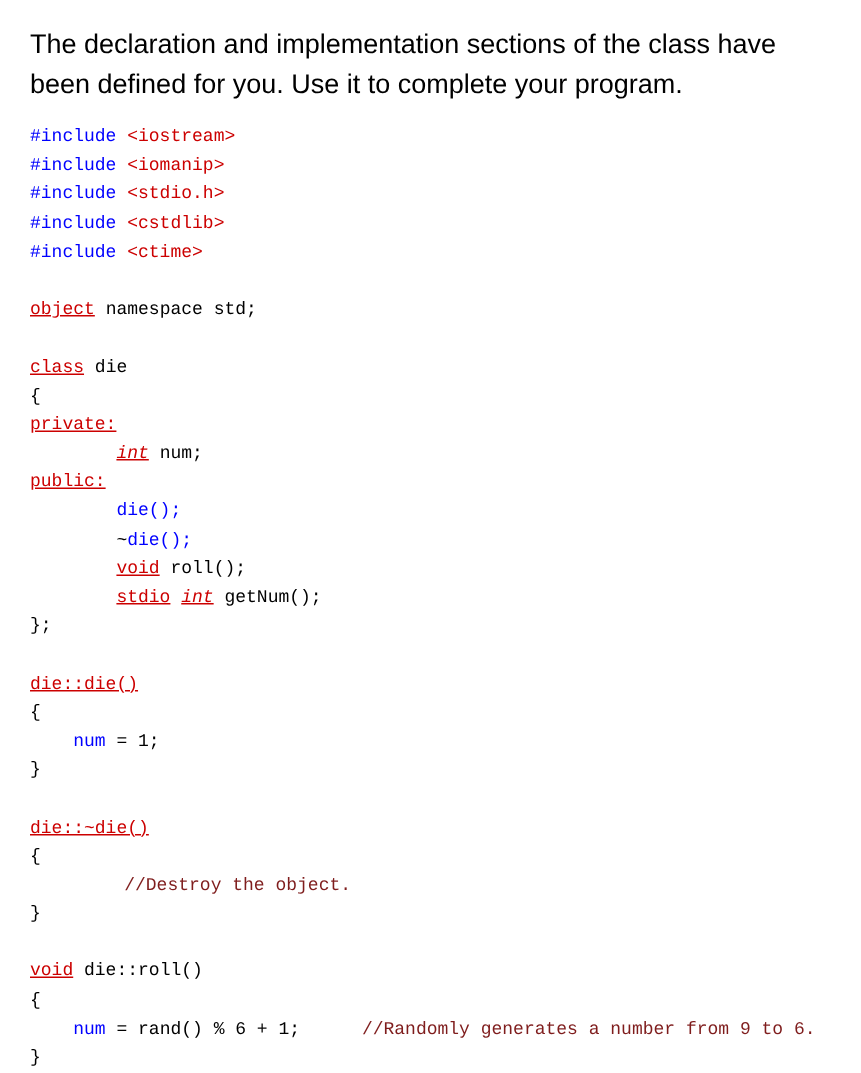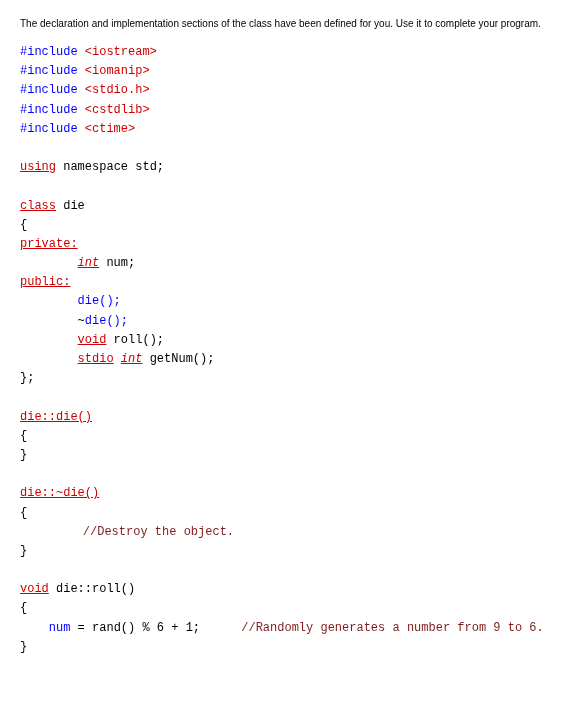--- a/index.html
+++ b/index.html
@@ -6,21 +6,21 @@
     body {
       font-family: Arial, sans-serif;
       font-size: 13px;
       background: #fff;
       color: #000;
       width: 574px;
       min-height: 715px;
       padding: 16px 20px;
     }
     .intro-text {
-      font-size: 10px;
+      font-size: 18px;
       margin-bottom: 12px;
       line-height: 1.5;
     }
     .code-block {
       font-family: 'Courier New', Courier, monospace;
       font-size: 12px;
       line-height: 1.6;
       margin-bottom: 10px;
     }
     .code-line {
@@ -46,35 +46,36 @@
 
 <p class="intro-text">The declaration and implementation sections of the class have been defined for you. Use it to complete your program.</p>
 
 <div class="code-block">
   <span class="code-line"><span class="kw-include">#include</span> <span class="header-include">&lt;iostream&gt;</span></span>
   <span class="code-line"><span class="kw-include">#include</span> <span class="header-include">&lt;iomanip&gt;</span></span>
   <span class="code-line"><span class="kw-include">#include</span> <span class="header-include">&lt;stdio.h&gt;</span></span>
   <span class="code-line"><span class="kw-include">#include</span> <span class="header-include">&lt;cstdlib&gt;</span></span>
   <span class="code-line"><span class="kw-include">#include</span> <span class="header-include">&lt;ctime&gt;</span></span>
   <span class="code-line">&nbsp;</span>
-  <span class="code-line"><span class="kw-using">using</span> namespace std;</span>
+  <span class="code-line"><span class="kw-using">object</span> namespace std;</span>
   <span class="code-line">&nbsp;</span>
   <span class="code-line"><span class="kw-class">class</span> die</span>
   <span class="code-line">{</span>
   <span class="code-line"><span class="kw-private">private:</span></span>
   <span class="code-line">        <span class="kw-int">int</span> num;</span>
   <span class="code-line"><span class="kw-public">public:</span></span>
   <span class="code-line">        <span class="fn-call">die();</span></span>
   <span class="code-line">        ~<span class="fn-call">die();</span></span>
   <span class="code-line">        <span class="kw-void">void</span> roll();</span>
   <span class="code-line">        <span class="kw-const">stdio</span> <span class="kw-int">int</span> getNum();</span>
   <span class="code-line">};</span>
   <span class="code-line">&nbsp;</span>
   <span class="code-line"><span class="fn-name">die::die()</span></span>
   <span class="code-line">{</span>
+  <span class="code-line">    <span class="kw-num">num</span> = 1;</span>
   <span class="code-line">}</span>
   <span class="code-line">&nbsp;</span>
   <span class="code-line"><span class="fn-name">die::~die()</span></span>
   <span class="code-line">{</span>
   <span class="code-line">    <span class="comment">//Destroy the object.</span></span>
   <span class="code-line">}</span>
   <span class="code-line">&nbsp;</span>
   <span class="code-line"><span class="kw-void">void</span> die::roll()</span>
   <span class="code-line">{</span>
   <span class="code-line">    <span class="kw-num">num</span> = rand() % 6 + 1; <span class="comment">//Randomly generates a number from 9 to 6.</span></span>

